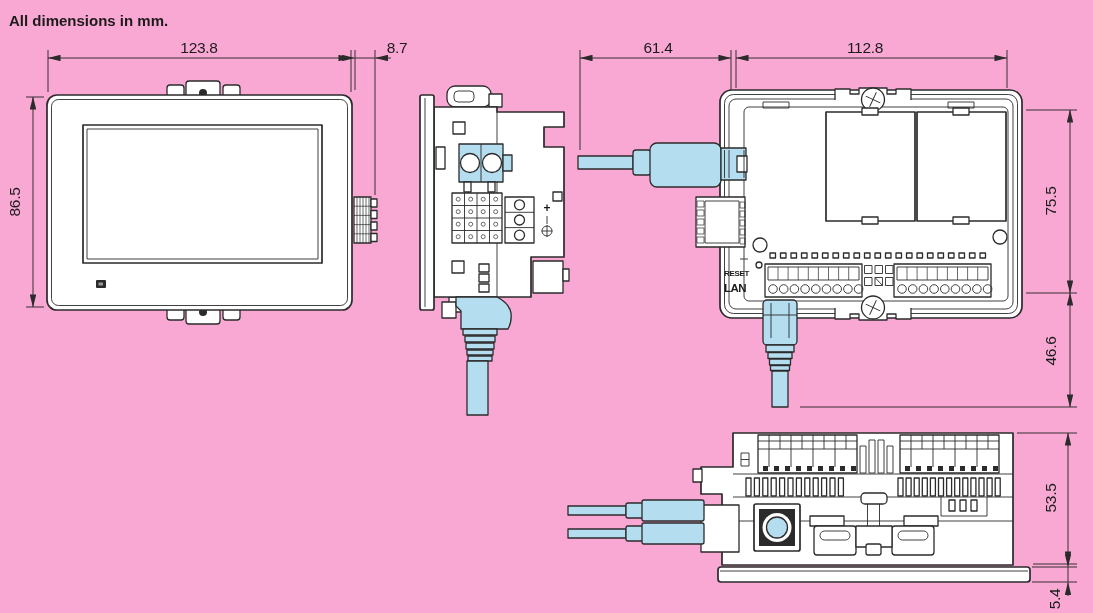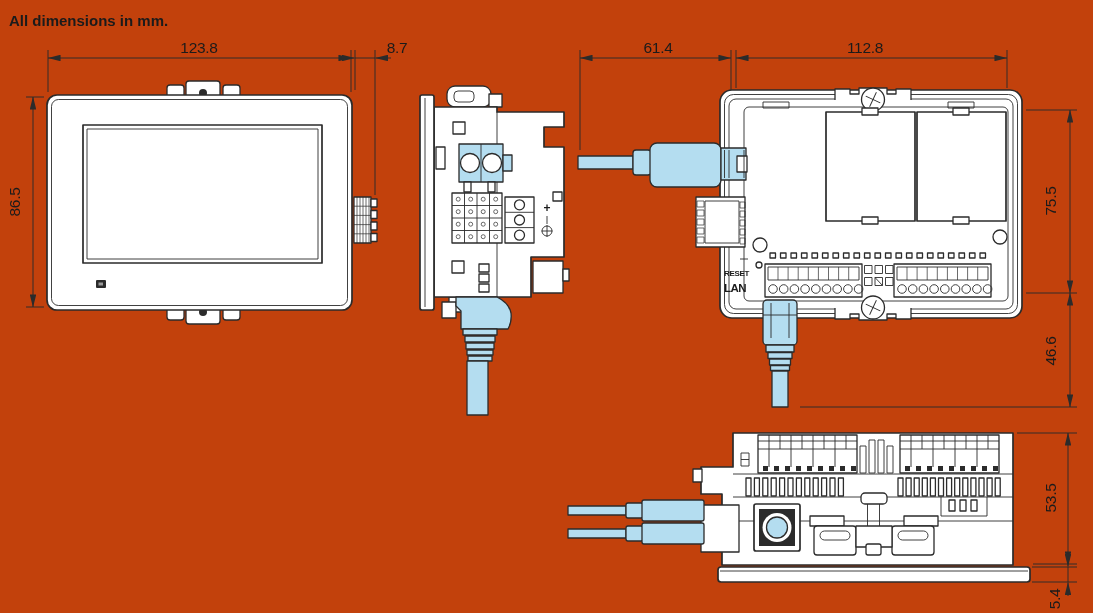--- a/index.html
+++ b/index.html
@@ -1,16 +1,16 @@
 <!DOCTYPE html>
 <html style="--line: #2b2b2b; --cable: #b4ddf0;"><head>
 <meta charset="utf-8">
 <style>
   html,body{margin:0;padding:0;background:#fff}
-  .stage{position:relative;width:1093px;height:613px;background:#c2410c;overflow:hidden;
+  .stage{position:relative;width:1093px;height:613px;background:#f9a8d4;overflow:hidden;
          font-family:"Liberation Sans",sans-serif}
   svg{position:absolute;left:0;top:0}
   .o {fill:#fff;stroke:var(--line,#2b2b2b);stroke-width:1.3;stroke-linejoin:round}
   .o2{fill:#fff;stroke:var(--line,#2b2b2b);stroke-width:1.7;stroke-linejoin:round}
   .h {fill:none;stroke:var(--line,#2b2b2b);stroke-width:.9;stroke-linejoin:round}
   .h7{fill:none;stroke:var(--line,#2b2b2b);stroke-width:.7}
   .b {fill:var(--cable,#b4ddf0);stroke:var(--line,#2b2b2b);stroke-width:1.3;stroke-linejoin:round}
   .fd{fill:var(--line,#2b2b2b);stroke:none}
   .d {fill:none;stroke:var(--line,#2b2b2b);stroke-width:.95}
   text{fill:#1b1b1b}

